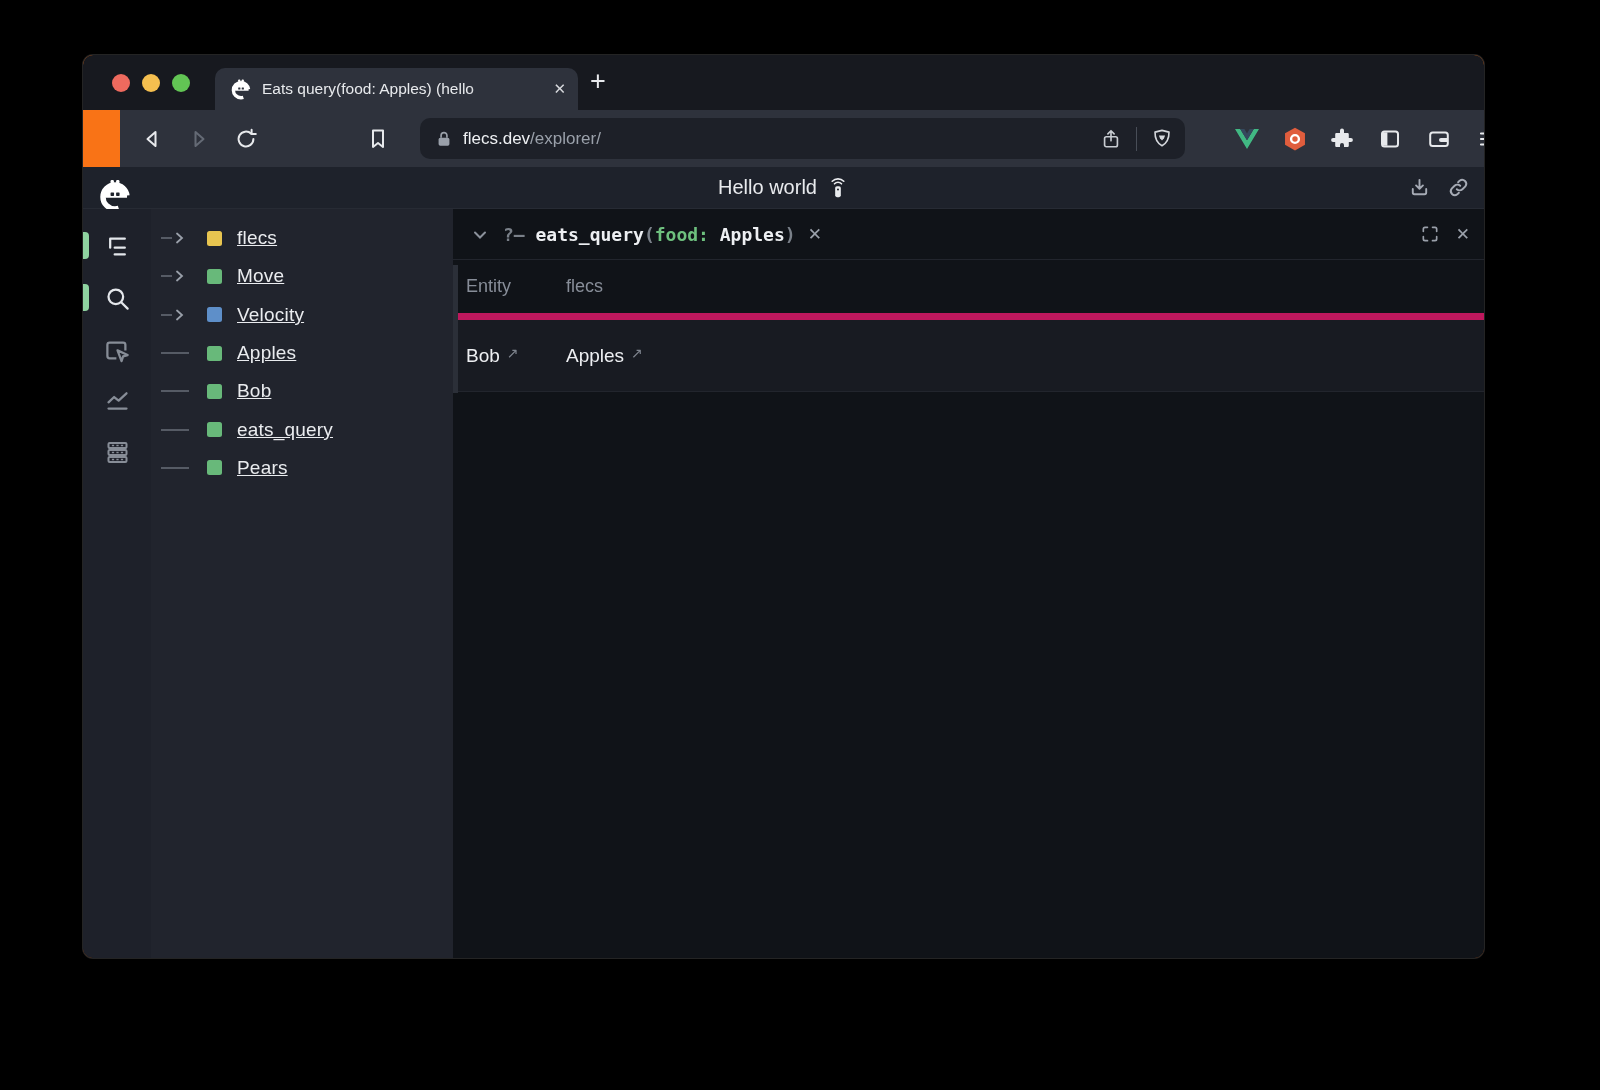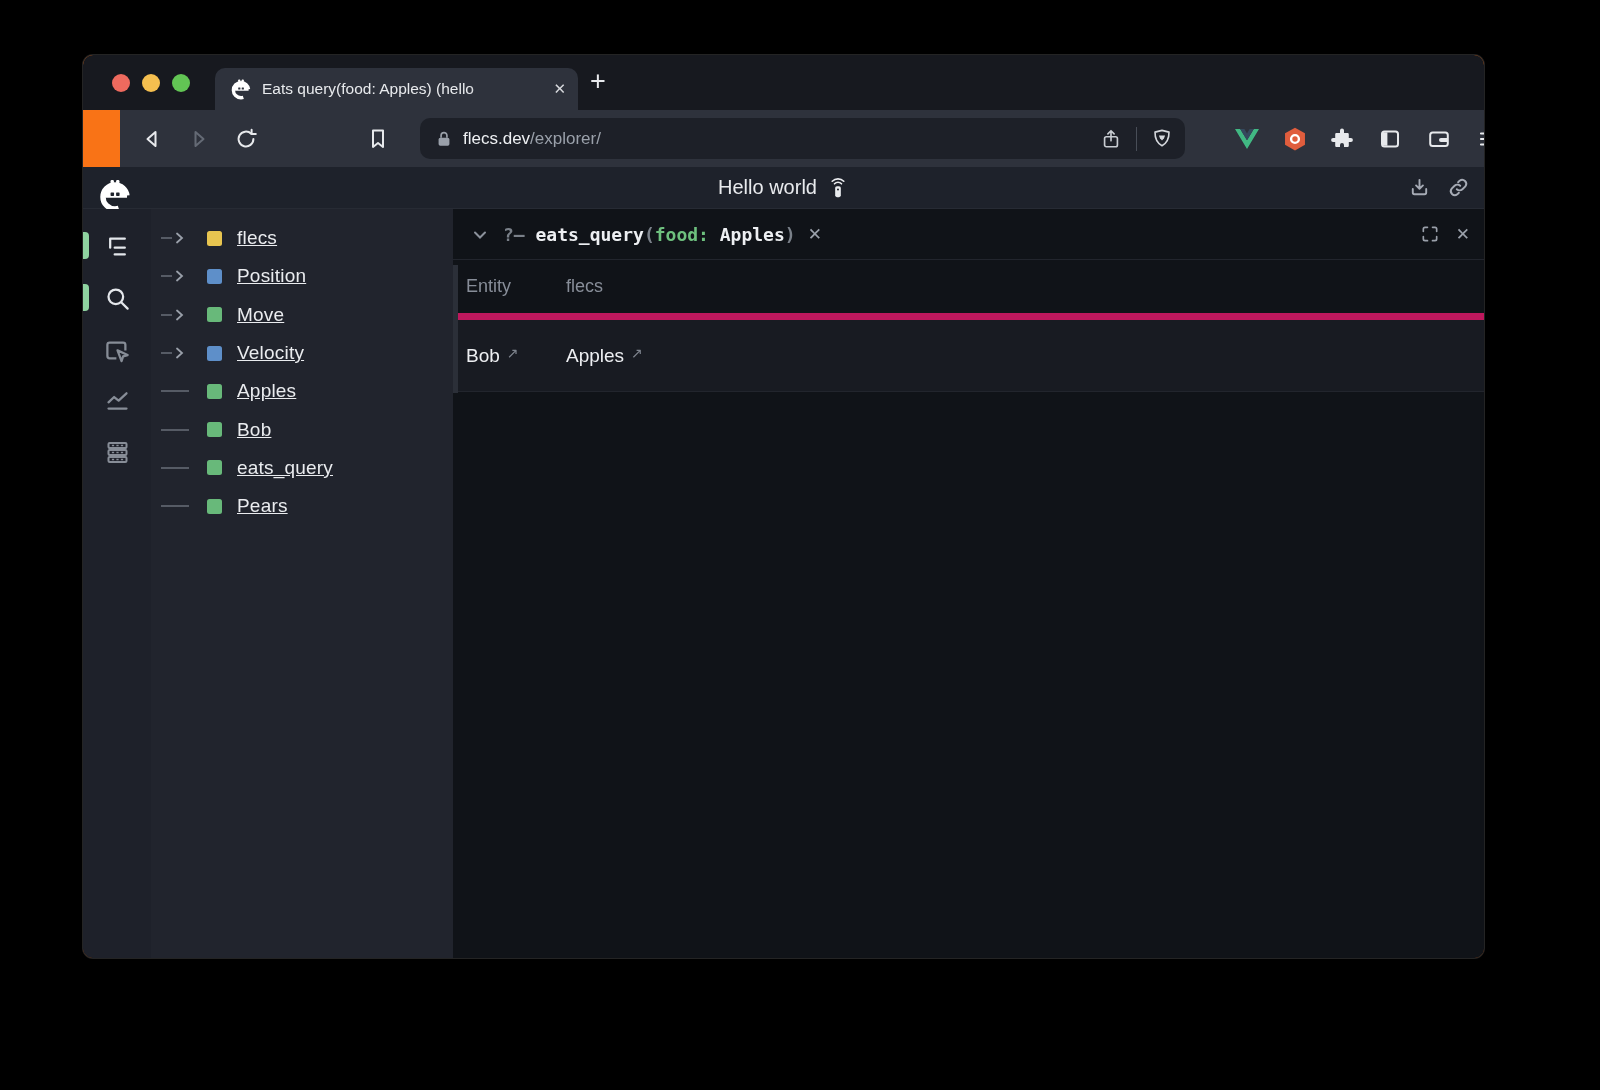--- a/index.html
+++ b/index.html
@@ -289,32 +289,20 @@
           <span class="conn exp">
               <span class="dash"></span>
               <span class="chev">
                 <svg width="16" height="16" viewBox="0 0 16 16" fill="none" stroke="currentColor" stroke-width="1.8" stroke-linecap="round">
                   <path d="M6 3.5 11 8l-5 4.5"></path>
                 </svg>
               </span>
             </span>
           <span class="sq" style="background-color: rgb(232, 197, 80);"></span>
           <span class="tree-label">flecs</span>
-        </div>
-        <div class="tree-row">
-          <span class="conn exp">
-              <span class="dash"></span>
-              <span class="chev">
-                <svg width="16" height="16" viewBox="0 0 16 16" fill="none" stroke="currentColor" stroke-width="1.8" stroke-linecap="round">
-                  <path d="M6 3.5 11 8l-5 4.5"></path>
-                </svg>
-              </span>
-            </span>
-          <span class="sq" style="background-color: rgb(94, 143, 201);"></span>
-          <span class="tree-label">Position</span>
         </div>
         <div class="tree-row">
           <span class="conn exp">
               <span class="dash"></span>
               <span class="chev">
                 <svg width="16" height="16" viewBox="0 0 16 16" fill="none" stroke="currentColor" stroke-width="1.8" stroke-linecap="round">
                   <path d="M6 3.5 11 8l-5 4.5"></path>
                 </svg>
               </span>
             </span>

